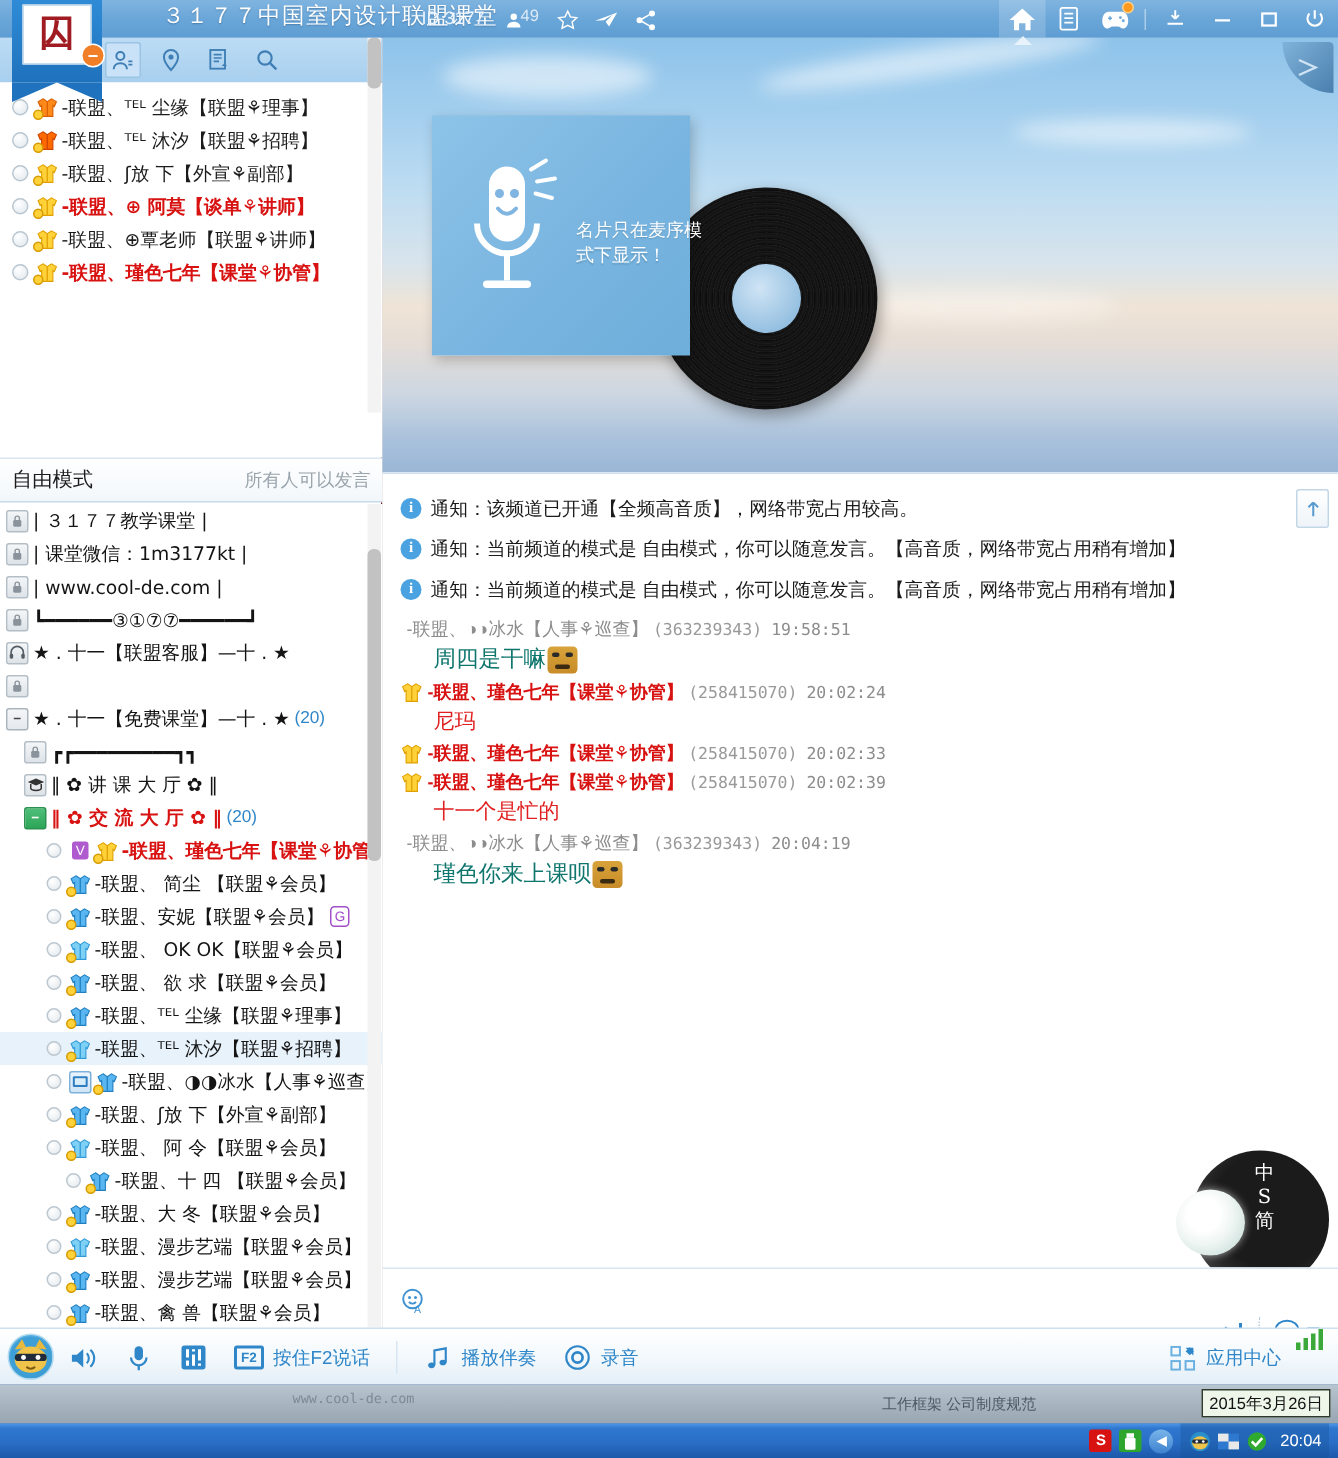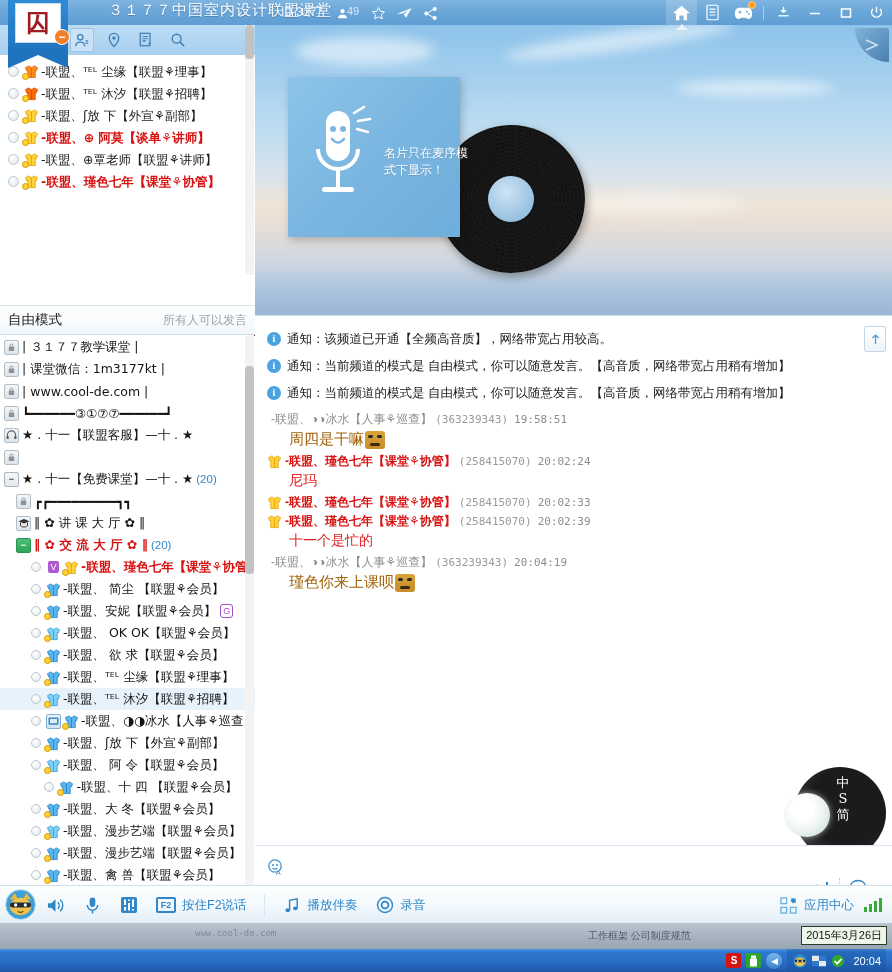--- a/index.html
+++ b/index.html
@@ -237,21 +237,21 @@
     font-family:"Liberation Serif", serif;
   }
   .notice-txt { font-size:12.5px; color:#1b1b1b;}
   .msg-head { display:flex; align-items:center; margin-top:2px; white-space:nowrap;}
   .msg-head .shirt { margin-right:3px; }
   .mh-name { font-size:12px; }
   .mh-name.grey { color:#8d8d8d; }
   .mh-name.red { color:#d81111; font-weight:bold;}
   .mh-qq { font-size:11px; color:#9a9a9a; font-family:"DejaVu Sans Mono","Liberation Mono",monospace; margin-left:3px;}
   .mh-time { font-size:11px; color:#8d8d8d; font-family:"DejaVu Sans Mono","Liberation Mono",monospace; margin-left:6px;}
-  .msg-body { font-size:15px; color:#a16207; padding-left:22px; margin:2px 0 4px 0; display:flex; align-items:center;}
+  .msg-body { font-size:15px; color:#0f766e; padding-left:22px; margin:2px 0 4px 0; display:flex; align-items:center;}
   .msg-body.red { color:#e02020; font-size:14px; }
   .emoji-face {
     display:inline-block; width:20px; height:18px; margin-left:1px;
     background: linear-gradient(to bottom,#d8a33b,#c88c28);
     border-radius:3px; position:relative; vertical-align:-3px;
   }
   .emoji-face::before{
     content:''; position:absolute; left:3px; top:4px; width:5px; height:3px;
     background:#2a2a2a; border-radius:2px;
     box-shadow: 9px 0 0 #2a2a2a;
@@ -308,21 +308,21 @@
     border:1px solid #b7dcf1;
   }
   .bb-item { display:flex; align-items:center; gap:6px; color:#2f86c8; font-size:12.5px; }
   .bb-ic { width:20px; height:20px; display:flex; align-items:center; justify-content:center; color:#2f86c8;}
   .bb-sep { width:1px; height:22px; background:#d8e6f1; }
   .f2box {
     width:20px; height:16px; border:2px solid #2f86c8; border-radius:2px;
     font-size:9px; color:#2f86c8; display:flex; align-items:center; justify-content:center;
     font-weight:bold;
   }
-  .bb-right { position:absolute; right:10px; top:0; height:38px; display:flex; align-items:center; gap:10px;}
+  .bb-right { position:absolute; right:10px; top:0; height:38px; display:flex; gap:10px;}
   .signal { display:flex; align-items:flex-end; gap:2px; height:14px;}
   .signal i { width:3px; background:#3aa93a; display:block;}
 
   
   .desktop {
     position:absolute; left:0; top:923px; width:892px; height:26px;
     background: linear-gradient(to bottom,#b8c4ce,#98a6b2);
     overflow:hidden;
   }
   .desk-txt1 {

